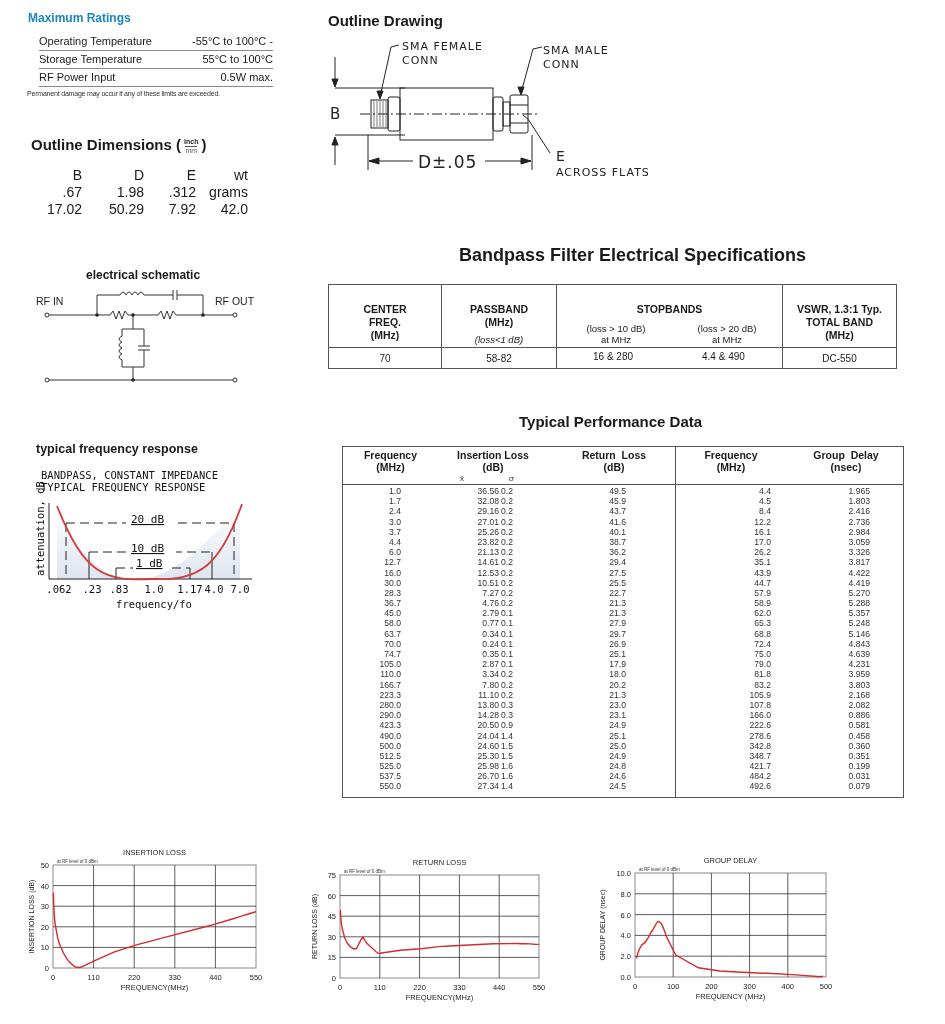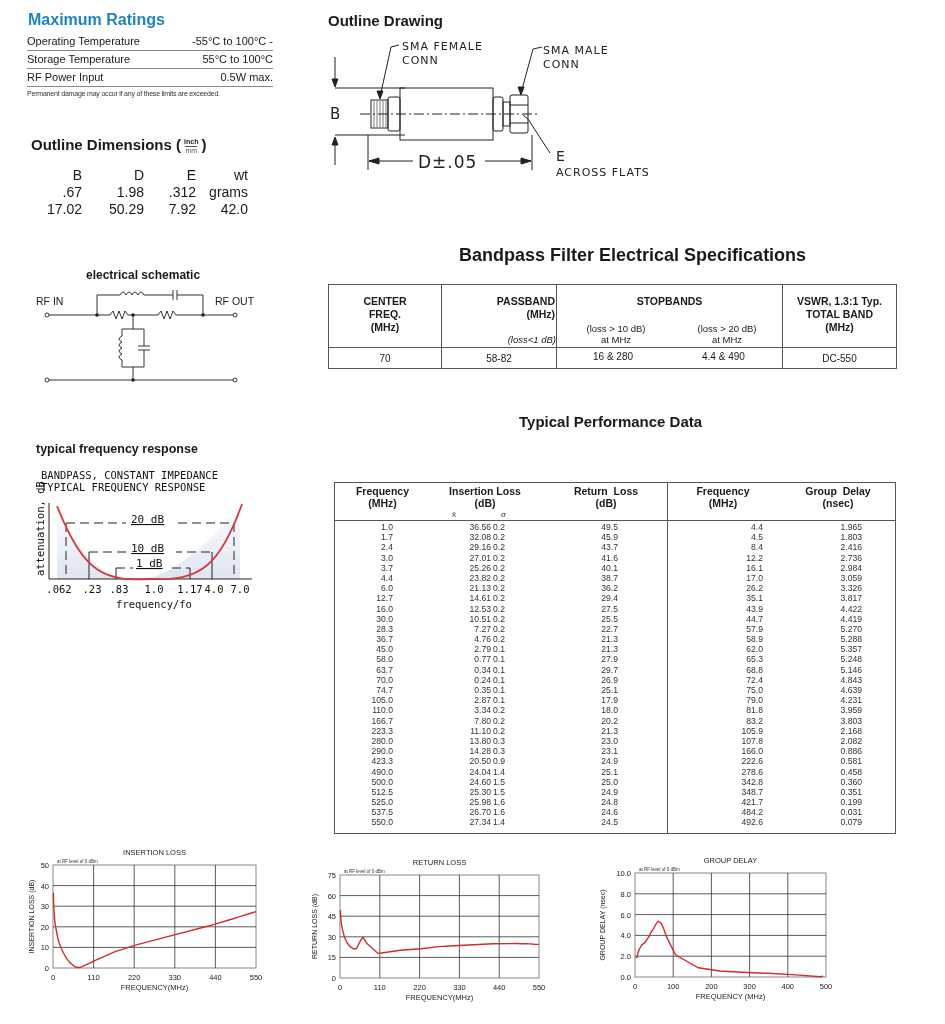--- a/index.html
+++ b/index.html
@@ -1,24 +1,24 @@
 <!DOCTYPE html>
 <html><head>
 <meta charset="utf-8">
 <style>
   html, body { margin:0; padding:0; background:#fff; }
   body { width:945px; height:1024px; position:relative; overflow:hidden;
          font-family:"Liberation Sans", sans-serif; color:#1a1a1a; }
   .abs { position:absolute; }
 
   
-  #max-title { left:28px; top:11px; font-size:16px; font-weight:bold; color:#1b86c0; }
+  #max-title { left:28px; top:11px; font-size:12px; font-weight:bold; color:#1b86c0; }
   #max-table { left:27px; top:33px; width:246px; font-size:11px; }
   .mr-row { display:flex; justify-content:space-between; height:17px; line-height:17px;
-            border-bottom:1px solid #8a8a8a; }
+            border-bottom:1px solid #8a8a8a;margin-left:12px; }
   .mr-note { font-size:7px; color:#333; margin-top:3px; letter-spacing:-0.2px; }
 
   
   #od-title { left:31px; top:136px; font-size:15px; font-weight:bold; }
   #od-units { display:inline-flex; flex-direction:column; align-items:center; vertical-align:middle;
               font-size:7px; line-height:8px; margin:0 3px; font-weight:bold; }
   #od-units .mm { font-weight:normal; color:#555; }
   #od-table { left:30px; top:166px; font-size:14px; }
   #od-table table { border-collapse:collapse; }
   #od-table td { text-align:right; padding:0 0 0 0; height:17px; }
@@ -28,35 +28,35 @@
   
   #draw-title { left:328px; top:12px; font-size:15px; font-weight:bold; }
   #drawing { left:325px; top:35px; }
   .draw-lbl { font-family:"DejaVu Sans", sans-serif; font-size:11px; letter-spacing:1px; fill:#222; }
 
   
   #spec-title { left:459px; top:245px; font-size:18px; font-weight:bold; }
   #spec-table { left:328px; top:284px; }
   #spec-table table { border-collapse:collapse; font-size:10px; }
   #spec-table th, #spec-table td { border:1px solid #555; text-align:center; }
-  #spec-table th { font-weight:bold; vertical-align:top; padding-top:10px; font-size:10.5px; line-height:13px; }
+  #spec-table th { font-weight:bold; vertical-align:top; padding-top:18px; font-size:10.5px; line-height:13px; }
   #spec-table .sub { font-weight:normal; font-size:9.5px; line-height:11px; }
   #spec-table td { height:18px; font-size:10px; }
 
   
   #sch-title { left:86px; top:268px; font-size:12px; font-weight:bold; }
   #schematic { left:30px; top:284px; }
 
   
   #fr-title { left:36px; top:442px; font-size:12.5px; font-weight:bold; }
   #fr-chart { left:30px; top:466px; }
 
   
   #perf-title { left:519px; top:413px; font-size:15px; font-weight:bold; }
-  #perf-table { left:334px; top:446px; width:560px; height:350px; border:1px solid #555; border-left:1px solid #555;margin-top:36px; }
+  #perf-table { left:342px; top:446px; width:560px; height:350px; border:1px solid #555; border-left:1px solid #555; }
   #perf-head { position:absolute; left:0; top:0; width:100%; height:37px; border-bottom:1px solid #555; }
   #perf-divider { position:absolute; left:332px; top:0; width:1px; height:100%; background:#555; }
   .ph { position:absolute; top:2px; font-size:10.5px; font-weight:bold; text-align:center; line-height:12px; }
   .ph-sub { position:absolute; top:27px; font-size:8px; color:#333; }
   #perf-body { position:absolute; left:0; top:39px; width:100%; }
   .pr { position:relative; height:10.2px; font-size:8.6px; line-height:10.2px; color:#333; }
   .pr span { position:absolute; text-align:right; }
   .c-f { left:20px; width:38px; } .c-x { left:118px; width:38px; }
   .c-s { left:158px; width:20px; text-align:left !important; }
   .c-r { left:255px; width:28px; } .c-f2 { left:378px; width:50px; } .c-g { left:485px; width:42px; }
@@ -263,21 +263,21 @@
 <div id="spec-title" class="abs">Bandpass Filter Electrical Specifications</div>
 <div id="spec-table" class="abs">
   <table>
     <tbody>
         <tr style="height:63px;">
       <th style="width:110px;">
         <div>CENTER</div>
         <div>FREQ.</div>
         <div>(MHz)</div>
       </th>
-      <th style="width:112px;position:relative;text-align:right;">
+      <th style="width:112px;position:relative;">
         <div>PASSBAND</div>
         <div>(MHz)</div>
         <div class="sub" style="position:absolute;bottom:2px;left:0;right:0;font-style:italic;">(loss&lt;1 dB)</div>
       </th>
       <th style="width:223px;position:relative;">
         <div>STOPBANDS</div>
         <div class="sub" style="position:absolute;bottom:2px;left:14px;width:90px;">
           <div>(loss &gt; 10 dB)</div>
           <div>at MHz</div>
         </div>

